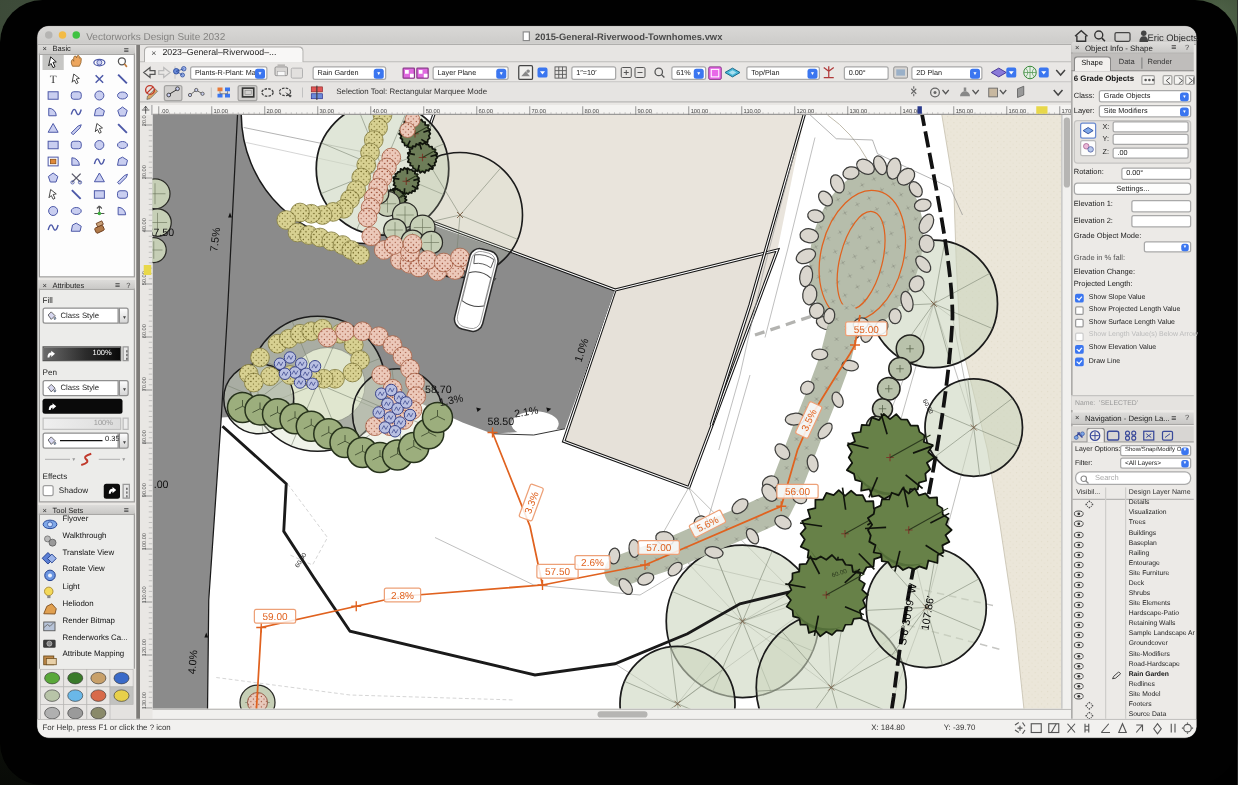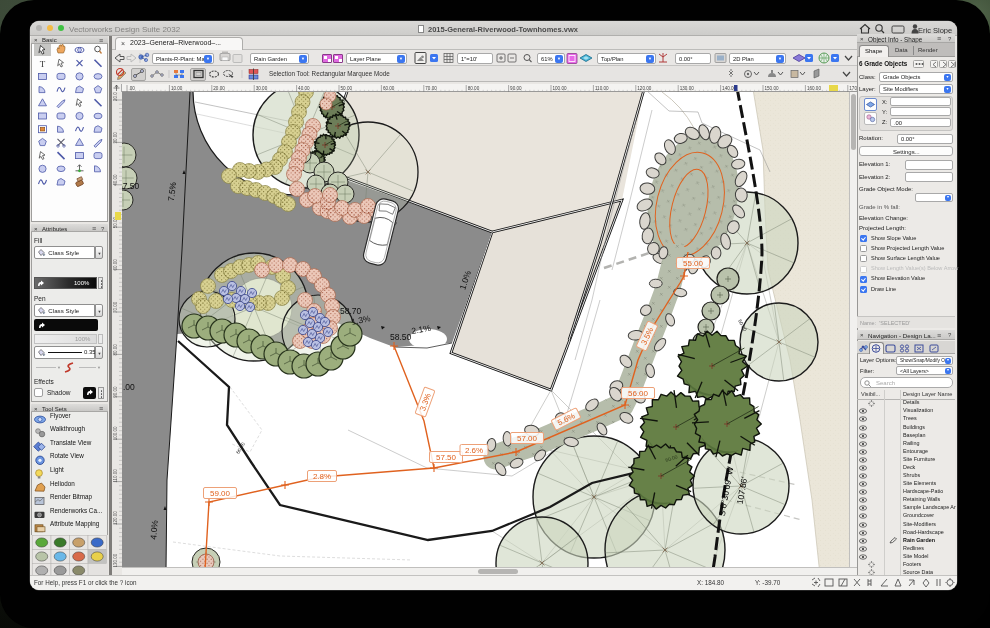--- a/index.html
+++ b/index.html
@@ -19,21 +19,21 @@
 <div class="abs" style="left:418px;top:25px;width:6px;height:7.5px;background:#fff;border:0.7px solid #888;"></div>
 <div class="abs" style="left:428px;top:24.5px;font-size:7.5px;color:#4a4a4a;white-space:nowrap;"><b>2015-General-Riverwood-Townhomes.vwx</b></div>
 <svg class="abs" style="left:858px;top:23px" width="96" height="12" viewBox="0 0 96 12">
 <path d="M2,6 L7,1.5 L12,6 M3.5,5.5 V10 H10.5 V5.5" fill="none" stroke="#333" stroke-width="1.1"></path>
 <circle cx="21" cy="5" r="3.2" fill="none" stroke="#333" stroke-width="1.1"></circle>
     <line x1="23.5" y1="7.5" x2="26" y2="10" stroke="#333" stroke-width="1.2"></line>
 <rect x="34" y="3" width="12" height="7" rx="1.2" fill="none" stroke="#444" stroke-width="1"></rect>
 <circle cx="57" cy="3.5" r="2.2" fill="#444"></circle>
     <path d="M53.5,10.5 Q53.5,6 57,6 Q60.5,6 60.5,10.5 Z" fill="#444"></path>
 </svg>
-<div class="abs" style="left:918px;top:25.5px;font-size:7.5px;color:#2e2e2e;white-space:nowrap;">Eric Slope</div>
+<div class="abs" style="left:918px;top:25.5px;font-size:7.5px;color:#2e2e2e;white-space:nowrap;">Eric Objects</div>
 <div class="abs" style="left:31px;top:36px;width:77px;height:186px;background:#fdfdfd;border:0.5px solid #9f9e9c;"></div>
 <div class="abs" style="left:31px;top:36px;width:77px;height:7.5px;background:linear-gradient(#dddcda,#c9c8c6);border-bottom:0.5px solid #a8a7a5;"></div>
 <div class="abs" style="left:34px;top:37.2px;font-size:6px;color:#333;white-space:nowrap;">×</div>
 <div class="abs" style="left:42px;top:37.2px;font-size:6px;color:#222;white-space:nowrap;">Basic</div>
 <div class="abs" style="left:99px;top:36.7px;font-size:7px;color:#444;white-space:nowrap;">≡</div>
 <svg class="abs" style="left:31px;top:44px;" width="77" height="145" viewBox="0 0 77 145">
     <rect x="3" y="0" width="17" height="12" fill="#c6c6c4"></rect>
     <path d="M9.5,1.5 l4.5,4 l-2.6,0.4 l1.6,3.4 l-1.6,0.8 l-1.6,-3.3 l-1.9,1.9 z" fill="#fff" stroke="#222" stroke-width="0.8"></path>
     <path d="M27.0,9.0 q-2,-4 0,-5.5 l1,1.5 q-0.5,-4 1,-4.2 q1.2,-0.2 1.2,1.5 q0.6,-2.5 1.6,-2 q1,0.4 0.6,2.2 q1.4,-1 1.6,0.5 q0.3,3 -1.5,6 z" fill="#eda65e" stroke="#8a5a22" stroke-width="0.6"></path>
     <ellipse cx="48.5" cy="6.0" rx="4.4" ry="2.6" fill="none" stroke="#4d59a8" stroke-width="1"></ellipse>

